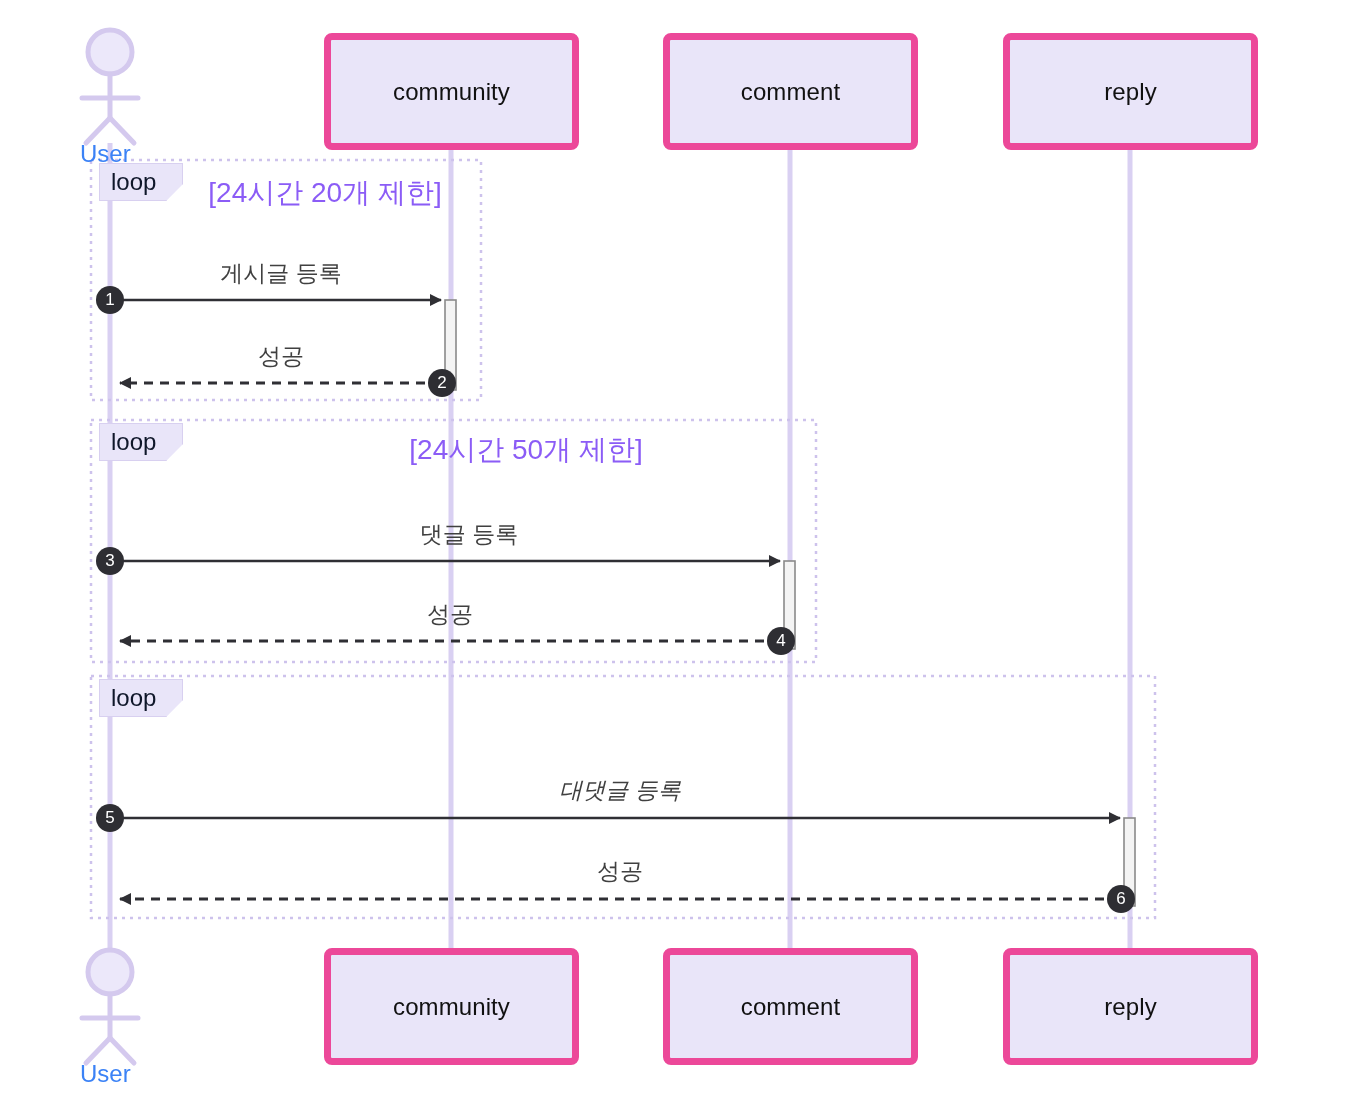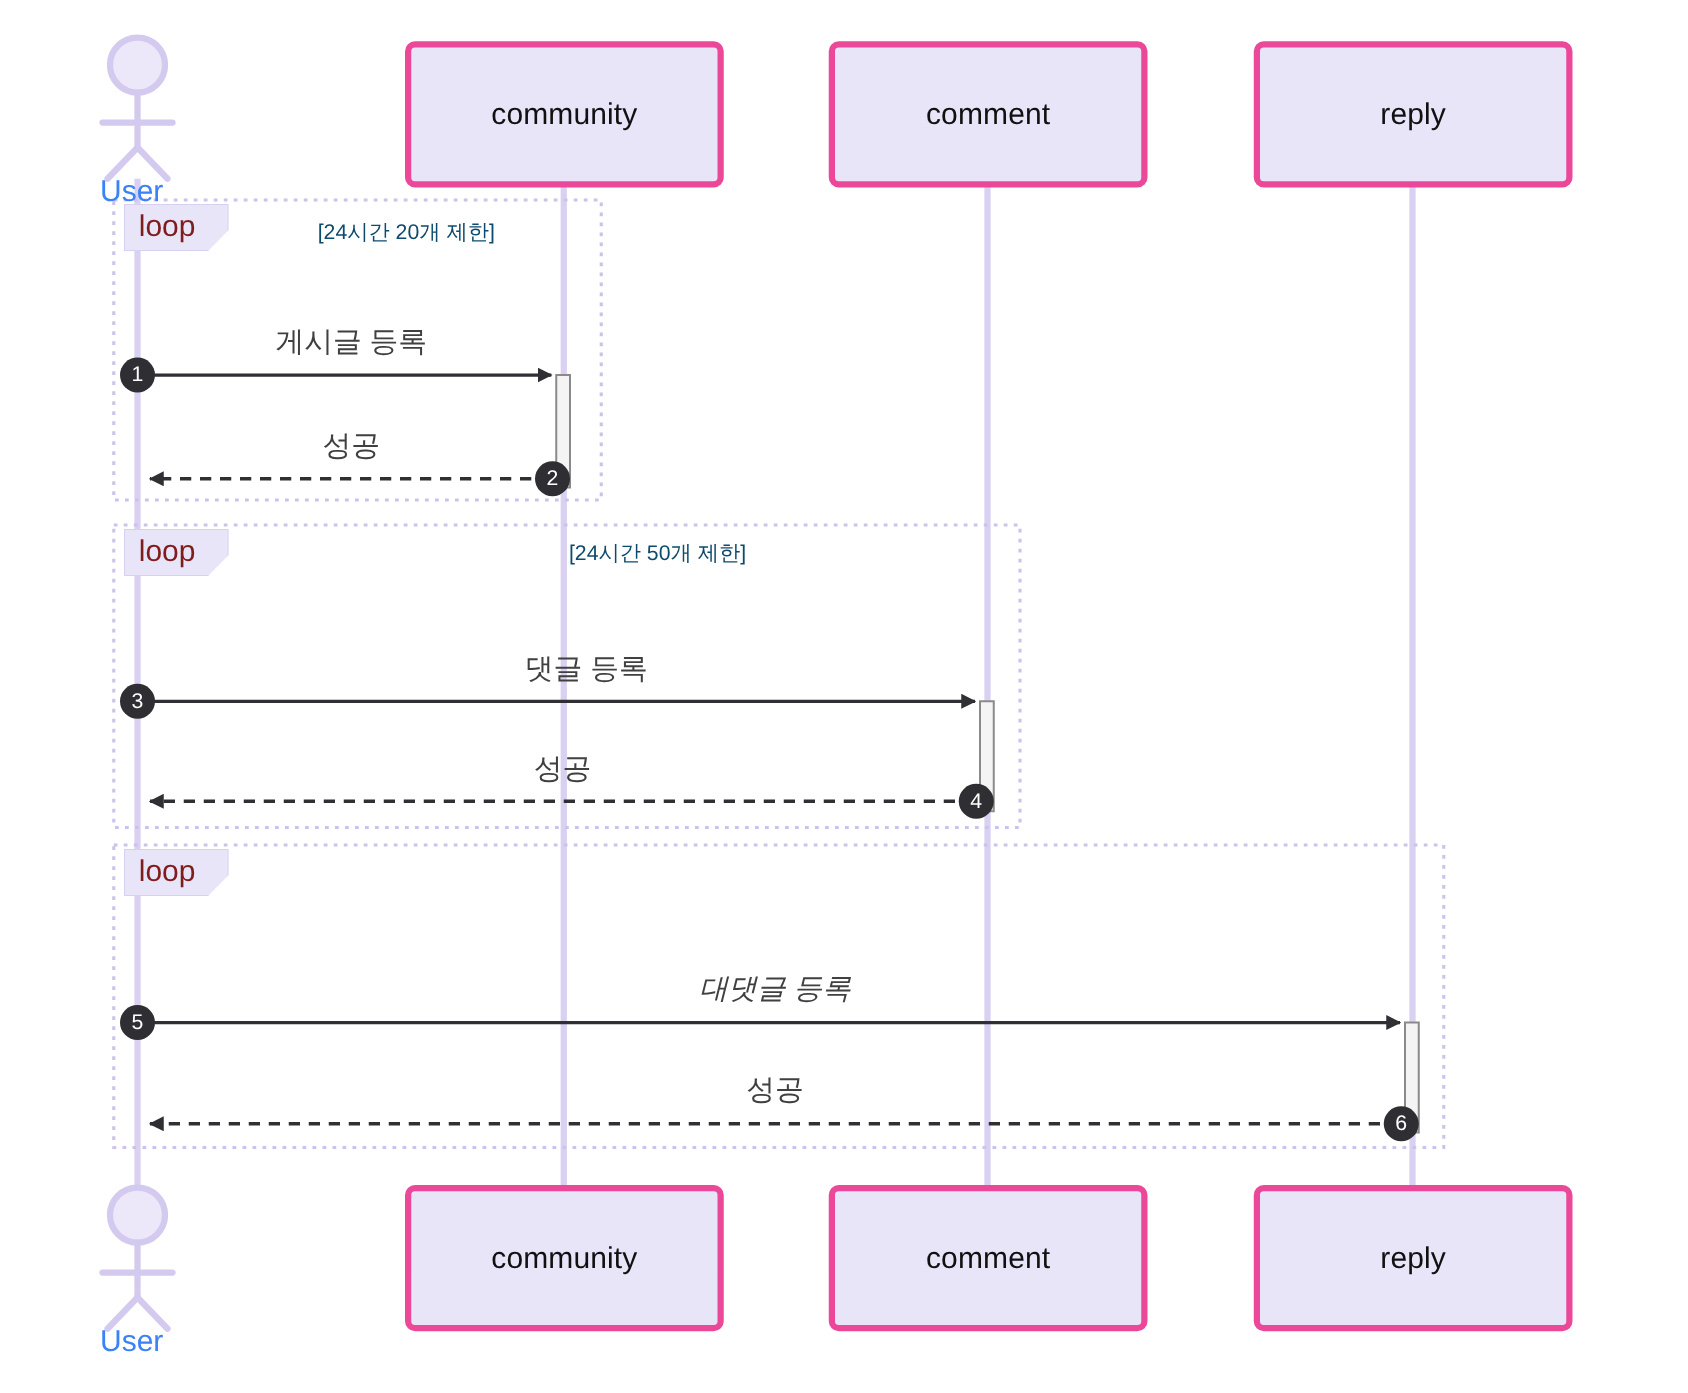--- a/index.html
+++ b/index.html
@@ -22,21 +22,21 @@
     top: 0;
     left: 0;
     width: 1350px;
     height: 1114px;
     pointer-events: none;
   }
   
   .participant-box {
     position: absolute;
     background: #e9e5f9;
-    border: 5px solid #ec4899;
+    border: 7px solid #ec4899;
     border-radius: 8px;
     box-sizing: border-box;
     display: flex;
     align-items: center;
     justify-content: center;
   }
   .participant-label {
     font-size: 24px;
     color: #111111;
     font-family: "Liberation Sans", "DejaVu Sans", sans-serif;
@@ -58,27 +58,27 @@
     height: 38px;
     width: 84px;
     display: flex;
     align-items: center;
     padding-left: 11px;
     -webkit-clip-path: polygon(0 0, 100% 0, 100% 55%, 80% 100%, 0 100%);
     clip-path: polygon(0 0, 100% 0, 100% 55%, 80% 100%, 0 100%);
   }
   .loop-tab span {
     font-size: 24px;
-    color: #7f1d1d;
+    color: #0f172a;
     line-height: 1;
   }
   .loop-cond {
     position: absolute;
-    font-size: 17px;
-    color: #0c4a6e;
+    font-size: 28px;
+    color: #8b5cf6;
     white-space: nowrap;
     transform: translateX(-50%);
   }
   
   .msg-label {
     position: absolute;
     font-size: 23px;
     color: #404040;
     white-space: nowrap;
     transform: translateX(-50%);

